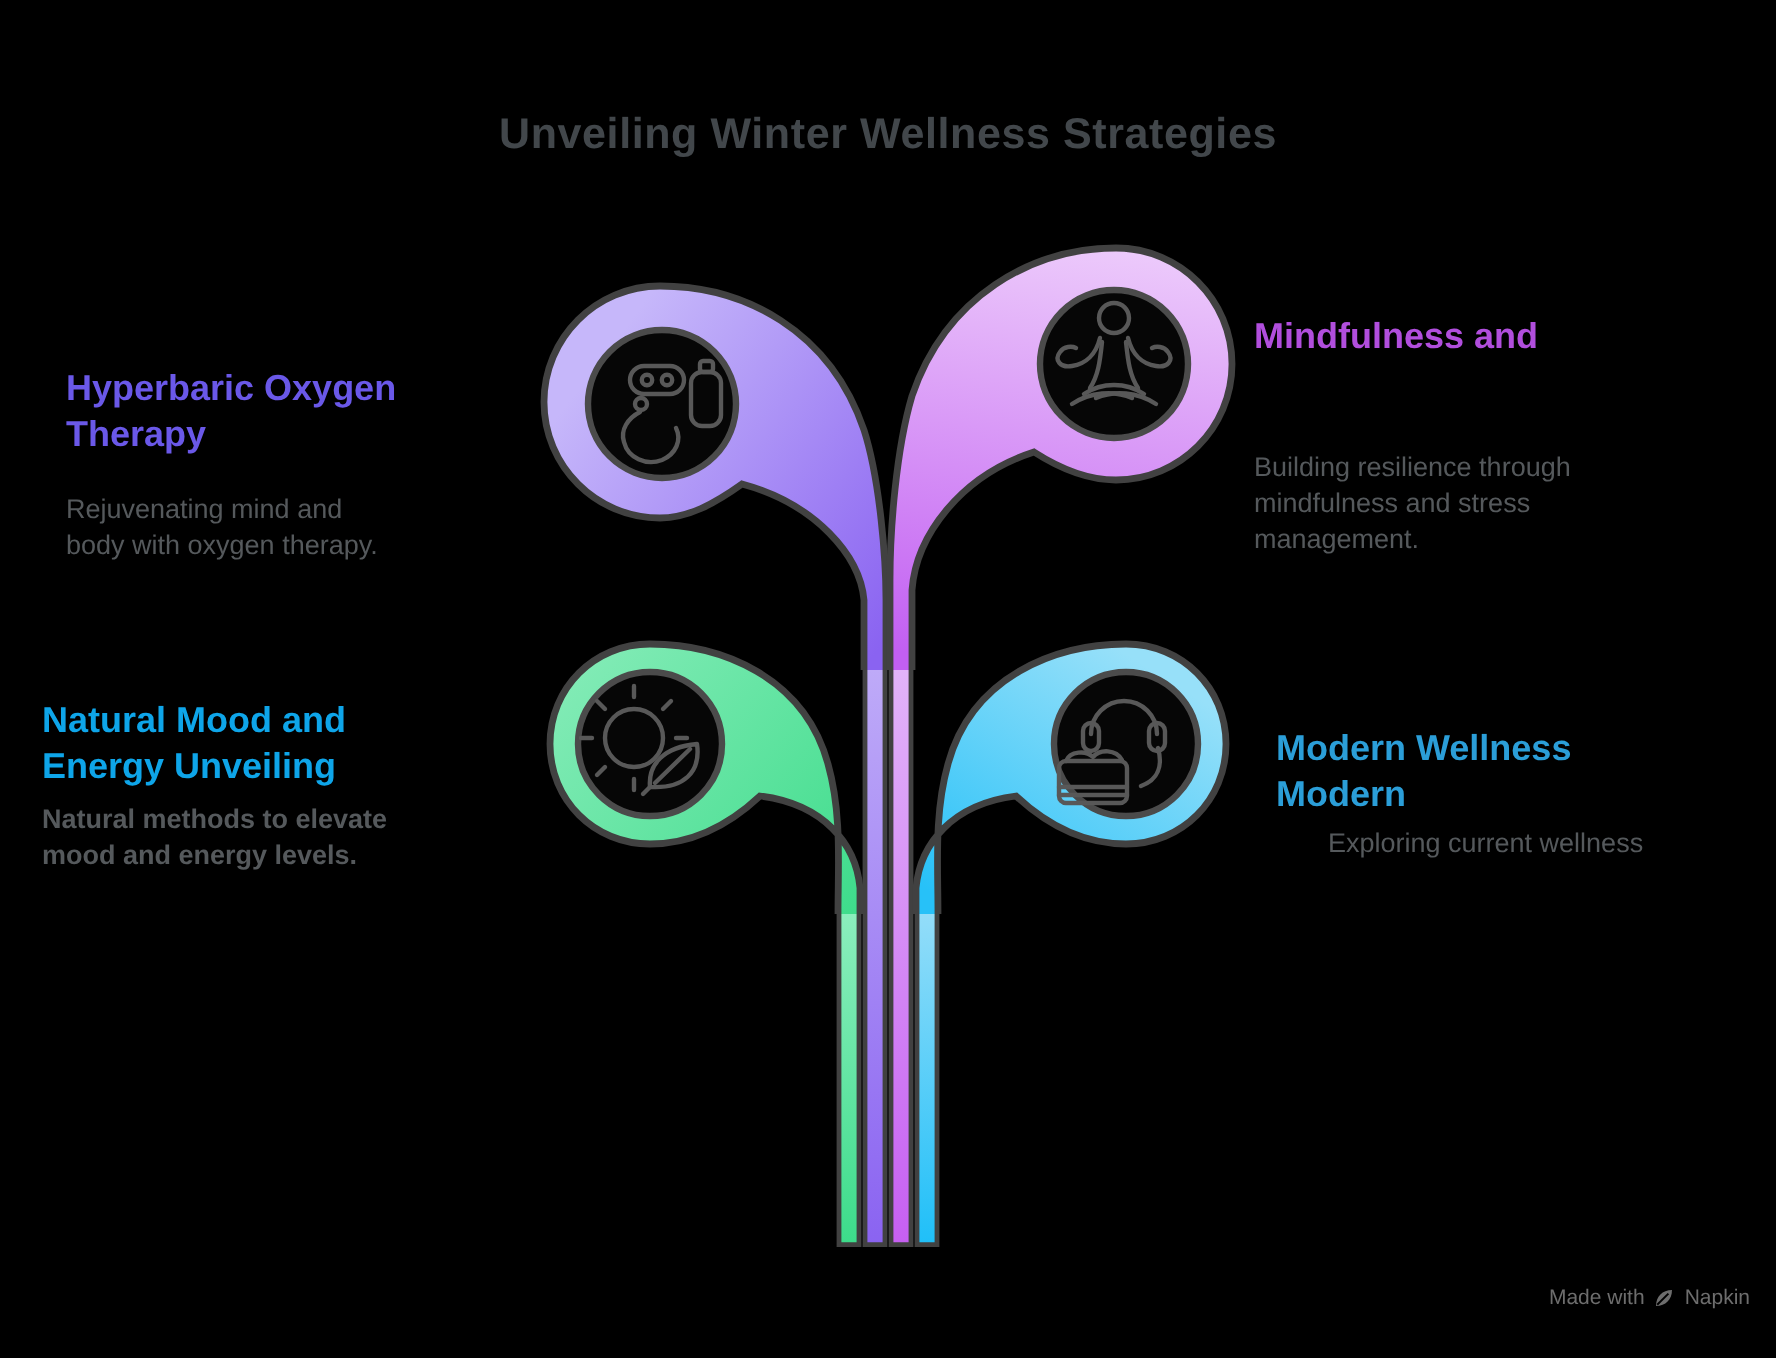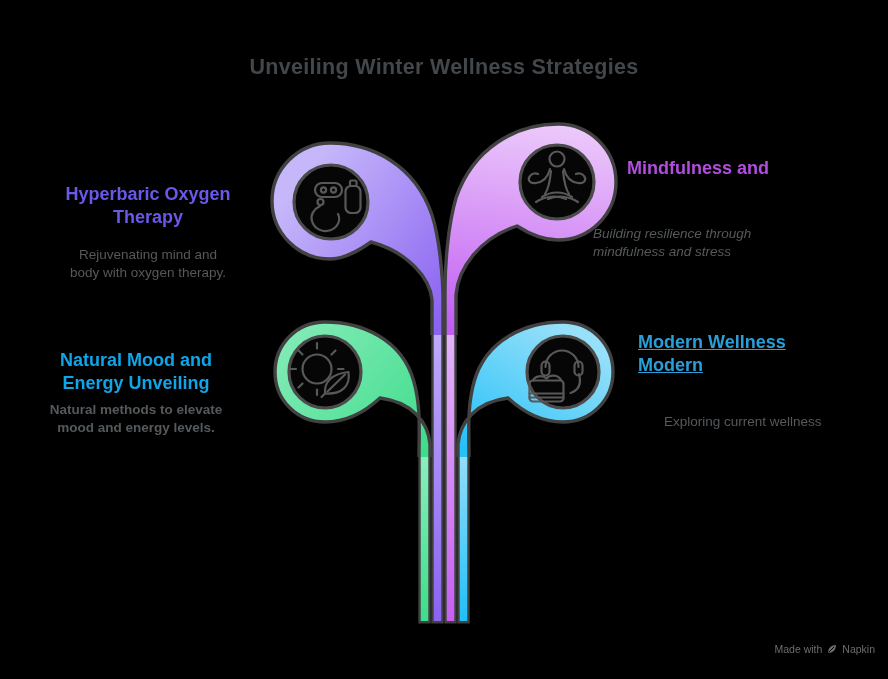--- a/index.html
+++ b/index.html
@@ -3,29 +3,29 @@
 <meta charset="utf-8">
 <style>
   html,body{margin:0;padding:0;background:#000;}
   .canvas{position:relative;width:888px;height:679px;background:#000;overflow:hidden;
           font-family:"Liberation Sans",sans-serif;}
   .title{position:absolute;left:0;top:55px;width:888px;text-align:center;
          font-size:21.5px;font-weight:bold;letter-spacing:.3px;color:#42474b;}
   .sec{position:absolute;}
   .sec .hline{font-size:18px;font-weight:bold;line-height:23px;}
   .sec .bline{font-size:13.5px;line-height:18px;color:#55595c;}
-  .alignR{text-align:center;}
+  .alignR{text-align:left;}
   .alignL{text-align:left;}
   .sec-hyperbaric-h{right:625px;top:183px;width:230px;}
   .sec-hyperbaric-b{right:625px;top:246px;width:230px;}
   .sec-mindfulness-h{left:627px;top:157px;width:240px;}
-  .sec-mindfulness-b{left:593px;top:225px;width:240px;font-style:italic;}
+  .sec-mindfulness-b{left:627px;top:225px;width:240px;}
   .sec-natural-h{right:637px;top:349px;width:230px;}
   .sec-natural-b{right:637px;top:401px;width:230px;font-weight:bold;}
-  .sec-modern-h{left:638px;top:331px;width:240px;text-decoration:underline;}
+  .sec-modern-h{left:638px;top:363px;width:240px;}
   .sec-modern-b{left:664px;top:413px;width:240px;}
   .plant{position:absolute;left:0;top:0;}
   .madewith{position:absolute;right:13px;top:643px;display:flex;align-items:center;gap:4px;
             color:#6d6d6d;font-size:10.5px;cursor:pointer;}
   .madewith svg{display:block;}
 </style>
 </head>
 <body>
 
 <div class="canvas">
@@ -166,20 +166,21 @@
     <div class="bline">Rejuvenating mind and</div>
     <div class="bline">body with oxygen therapy.</div>
   </div>
 
   <div class="sec sec-mindfulness-h alignL" style="color: rgb(177, 78, 221);">
     <div class="hline">Mindfulness and</div>
   </div>
   <div class="sec sec-mindfulness-b alignL">
     <div class="bline">Building resilience through</div>
     <div class="bline">mindfulness and stress</div>
+    <div class="bline">management.</div>
   </div>
 
   <div class="sec sec-natural-h alignR" style="color: #0ea5e9;">
     <div class="hline">Natural Mood and</div>
     <div class="hline">Energy Unveiling</div>
   </div>
   <div class="sec sec-natural-b alignR">
     <div class="bline">Natural methods to elevate</div>
     <div class="bline">mood and energy levels.</div>
   </div>

